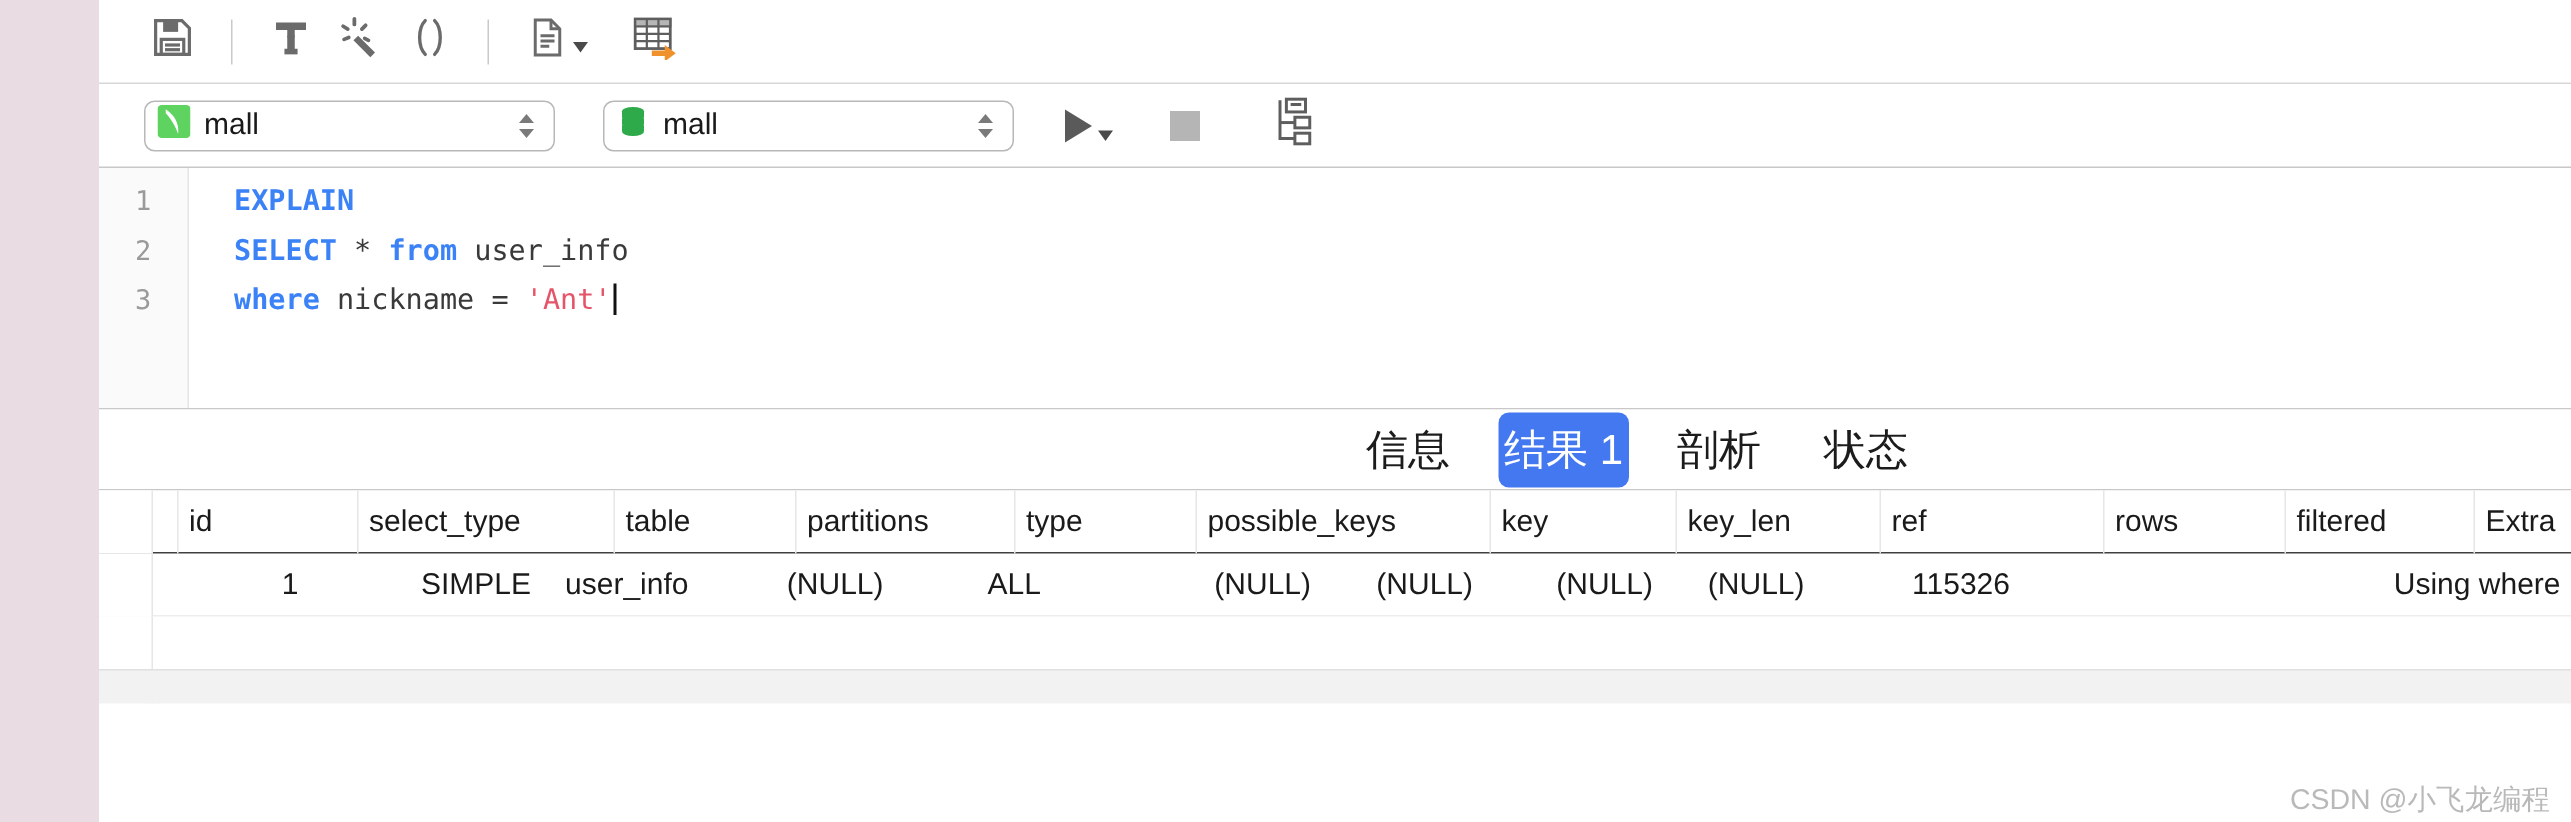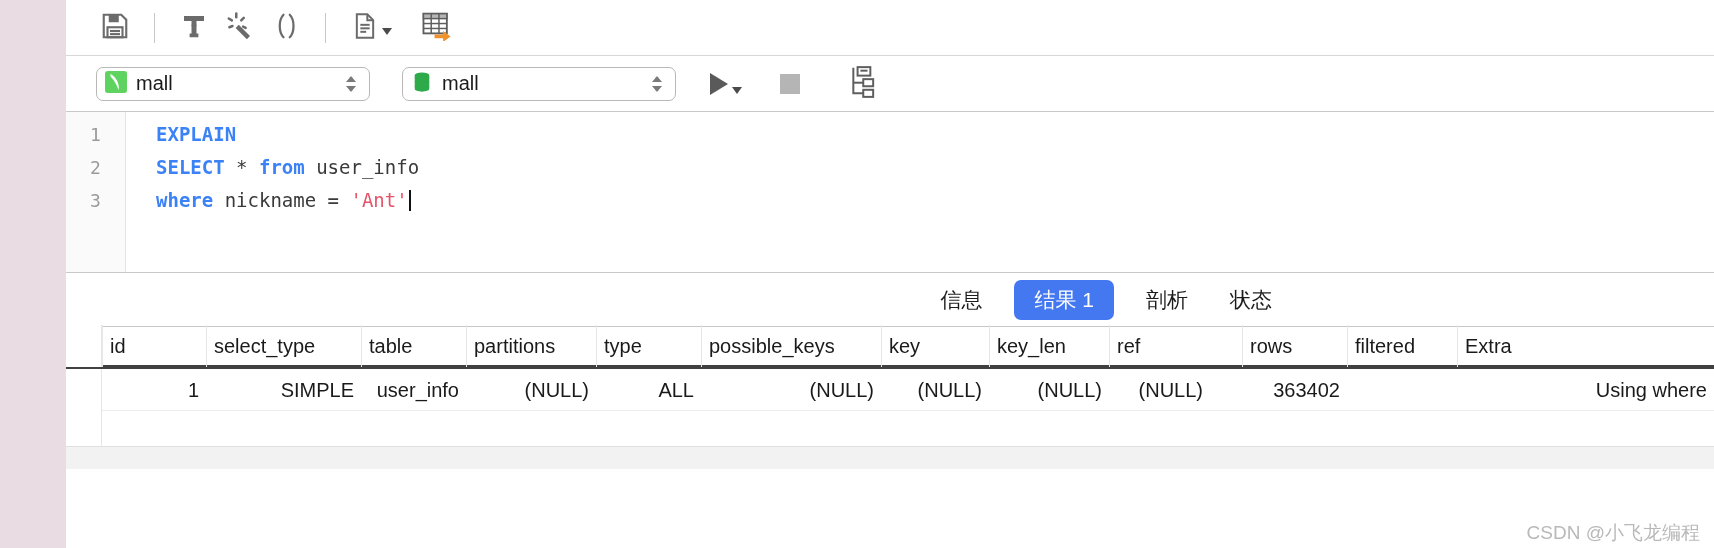--- a/index.html
+++ b/index.html
@@ -215,47 +215,48 @@
     height: 54px;
     display: flex;
     align-items: center;
     justify-content: flex-end;
     padding-right: 432px;
     box-sizing: border-box;
     background: #ffffff;
     border-bottom: 1px solid #c8c8c8;
   }
   .tab {
-    font-size: 21px;
+    font-size: 28px;
     color: #1c1c1c;
     padding: 5px 10px;
     margin-left: 22px;
     border-radius: 7px;
     white-space: nowrap;
     cursor: default;
   }
   .tab.active {
     background: #4478f0;
     color: #ffffff;
-    padding: 6px 20px;
+    padding: 6px 4px;
   }
 
   
   .grid {
     position: relative;
     background: #ffffff;
   }
   .grid-row {
     display: flex;
     height: 42px;
     align-items: center;
     box-sizing: border-box;
   }
   .grid-head {
-    border-bottom: 4px solid #404040;
+    border-bottom: 1px solid #404040;
+    gap: 16px;
   }
   .grid-head .cell {
     font-size: 20px;
     color: #1a1a1a;
     border-left: 1px solid #e6e6e6;
     text-align: left;
   }
   .grid-body .cell {
     font-size: 20px;
     color: #1a1a1a;
@@ -515,21 +516,21 @@
         <div class="cell rowhdr"></div>
         <div class="cell c0 ralign">1</div>
         <div class="cell c1 lalign">SIMPLE</div>
         <div class="cell c2 ralign">user_info</div>
         <div class="cell c3 lalign null">(NULL)</div>
         <div class="cell c4 lalign">ALL</div>
         <div class="cell c5 lalign null">(NULL)</div>
         <div class="cell c6 lalign null">(NULL)</div>
         <div class="cell c7 lalign null">(NULL)</div>
         <div class="cell c8 lalign null">(NULL)</div>
-        <div class="cell c9 ralign">363402</div>
+        <div class="cell c9 ralign">115326</div>
         <div class="cell c11 lalign">Using where</div>
       </div>
 
       <div class="grid-filler">
         <div class="cell rowhdr"></div>
       </div>
 
       <div class="bottom-strip"></div>
     </div>
 

